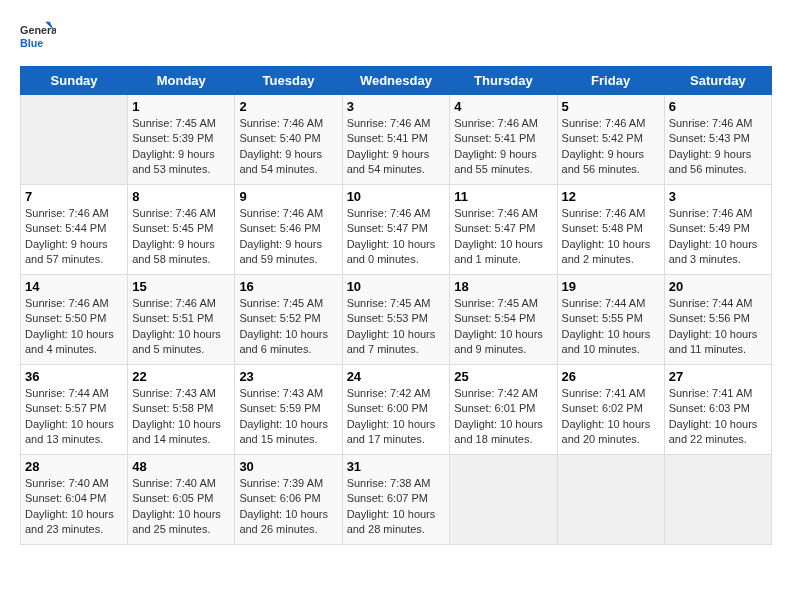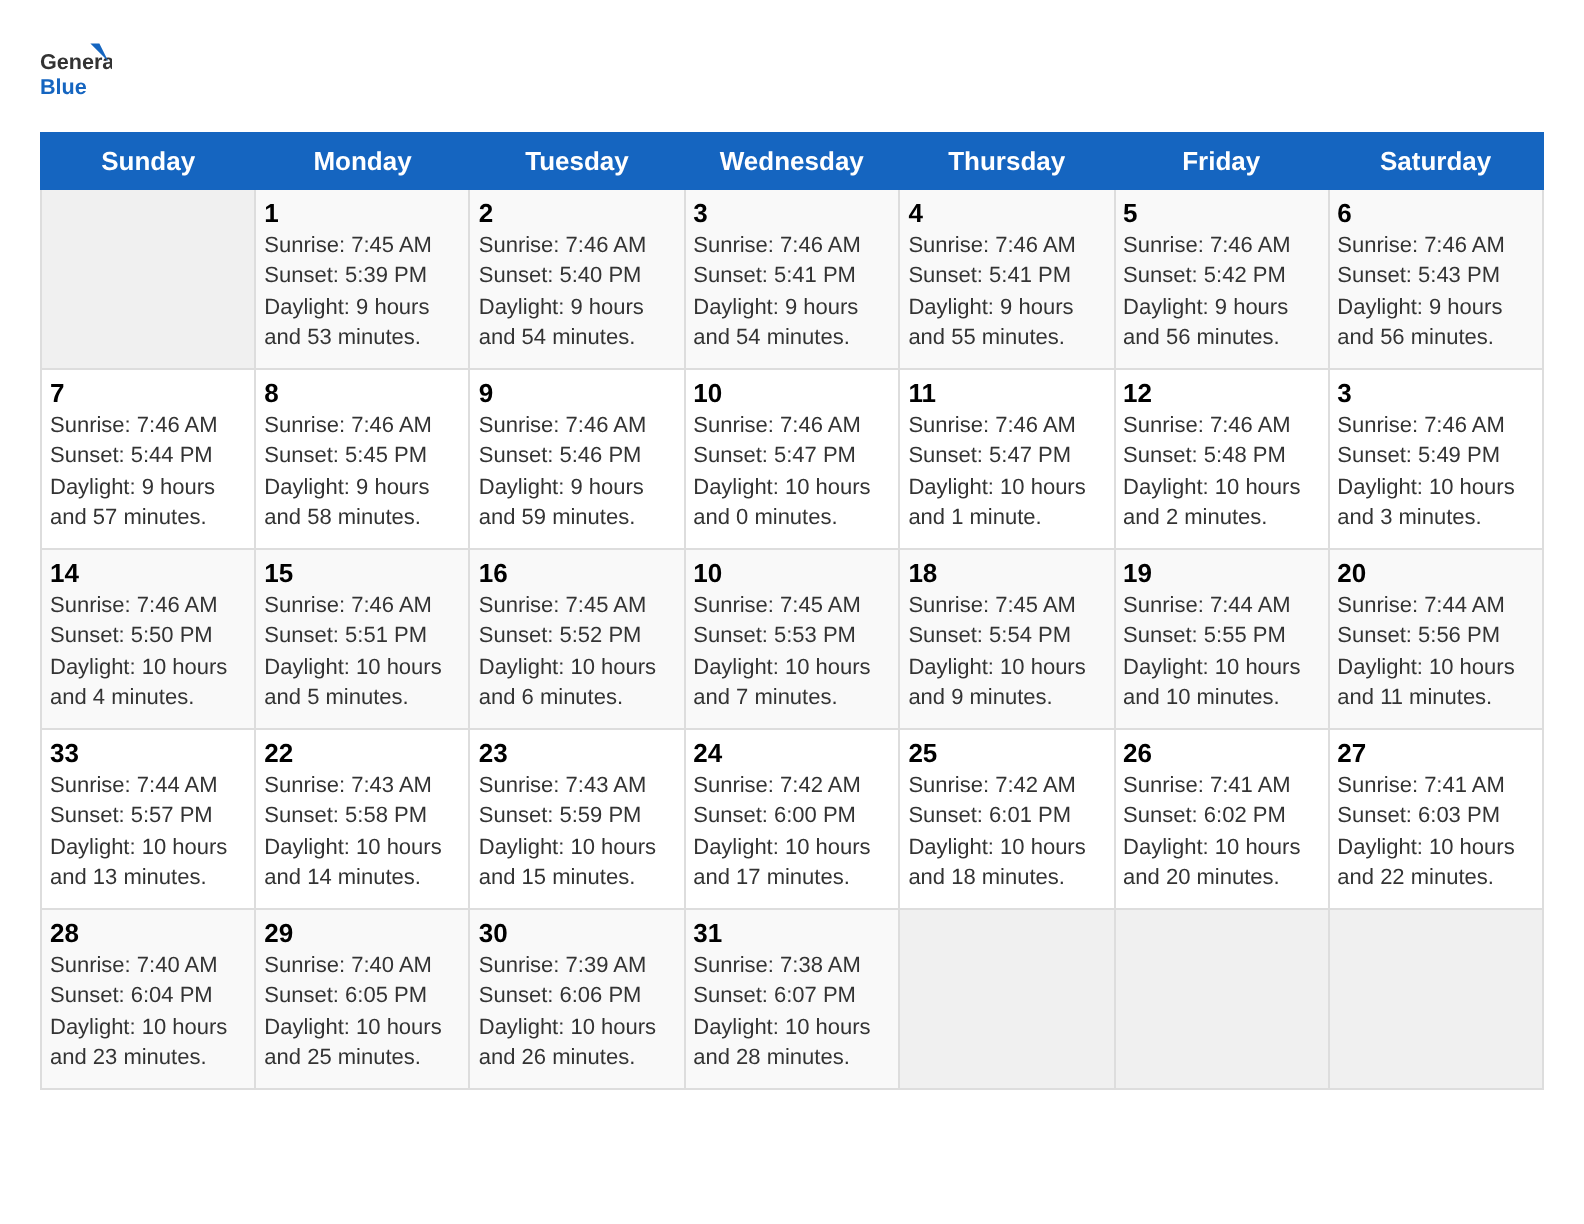--- a/index.html
+++ b/index.html
@@ -196,21 +196,21 @@
           <div class="day-number">19</div>
           <div class="day-info">Sunrise: 7:44 AM<br>Sunset: 5:55 PM<br>Daylight: 10 hours and 10 minutes.</div>
         </td>
         <td>
           <div class="day-number">20</div>
           <div class="day-info">Sunrise: 7:44 AM<br>Sunset: 5:56 PM<br>Daylight: 10 hours and 11 minutes.</div>
         </td>
       </tr>
       <tr>
         <td>
-          <div class="day-number">33</div>
+          <div class="day-number">36</div>
           <div class="day-info">Sunrise: 7:44 AM<br>Sunset: 5:57 PM<br>Daylight: 10 hours and 13 minutes.</div>
         </td>
         <td>
           <div class="day-number">22</div>
           <div class="day-info">Sunrise: 7:43 AM<br>Sunset: 5:58 PM<br>Daylight: 10 hours and 14 minutes.</div>
         </td>
         <td>
           <div class="day-number">23</div>
           <div class="day-info">Sunrise: 7:43 AM<br>Sunset: 5:59 PM<br>Daylight: 10 hours and 15 minutes.</div>
         </td>
@@ -230,21 +230,21 @@
           <div class="day-number">27</div>
           <div class="day-info">Sunrise: 7:41 AM<br>Sunset: 6:03 PM<br>Daylight: 10 hours and 22 minutes.</div>
         </td>
       </tr>
       <tr>
         <td>
           <div class="day-number">28</div>
           <div class="day-info">Sunrise: 7:40 AM<br>Sunset: 6:04 PM<br>Daylight: 10 hours and 23 minutes.</div>
         </td>
         <td>
-          <div class="day-number">29</div>
+          <div class="day-number">48</div>
           <div class="day-info">Sunrise: 7:40 AM<br>Sunset: 6:05 PM<br>Daylight: 10 hours and 25 minutes.</div>
         </td>
         <td>
           <div class="day-number">30</div>
           <div class="day-info">Sunrise: 7:39 AM<br>Sunset: 6:06 PM<br>Daylight: 10 hours and 26 minutes.</div>
         </td>
         <td>
           <div class="day-number">31</div>
           <div class="day-info">Sunrise: 7:38 AM<br>Sunset: 6:07 PM<br>Daylight: 10 hours and 28 minutes.</div>
         </td>

